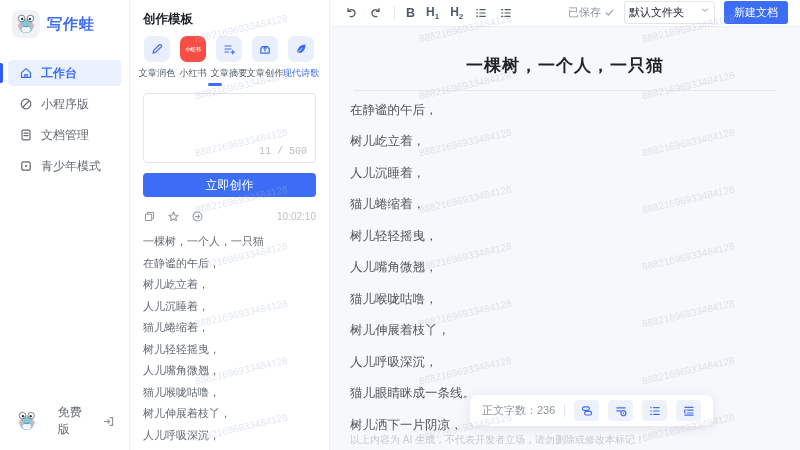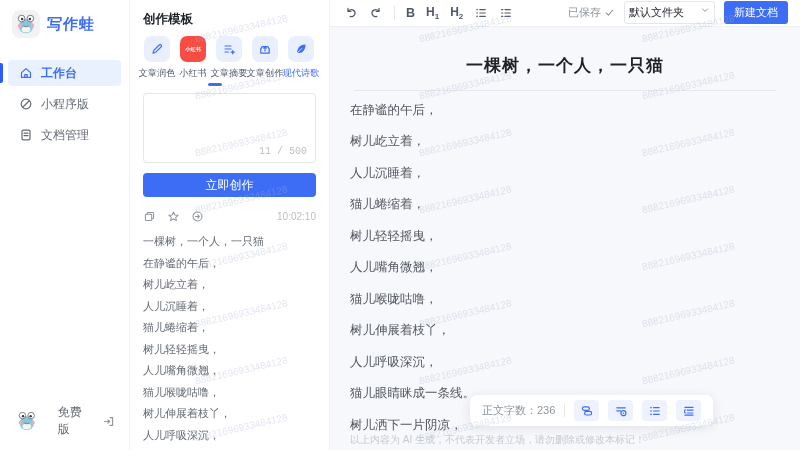--- a/index.html
+++ b/index.html
@@ -135,20 +135,27 @@
         </svg>
         <span>小程序版</span>
       </div>
       <div class="nav-item">
         <svg width="14" height="14" viewBox="0 0 14 14" fill="none" stroke="currentColor" stroke-width="1.2" stroke-linecap="round" stroke-linejoin="round">
           <rect x="3" y="2.2" width="8" height="9.6" rx="1.4"></rect>
             <path d="M5 5.2h4 M5 7.6h4"></path>
         </svg>
         <span>文档管理</span>
       </div>
+      <div class="nav-item">
+        <svg width="14" height="14" viewBox="0 0 14 14" fill="none" stroke="currentColor" stroke-width="1.2" stroke-linecap="round" stroke-linejoin="round">
+          <rect x="2.8" y="2.8" width="8.4" height="8.4" rx="2"></rect>
+            <circle cx="7" cy="7" r="1.1" fill="currentColor" stroke="none"></circle>
+        </svg>
+        <span>青少年模式</span>
+      </div>
     </div>
 
     <div class="user-row">
       <svg width="32" height="32" viewBox="0 0 40 40">
         <circle cx="20" cy="24" r="13" fill="#8CC5D8"></circle>
         <ellipse cx="20" cy="30" rx="8" ry="5.5" fill="#F2F7F5"></ellipse>
         <circle cx="12" cy="10" r="6" fill="#fff" stroke="#3a4450" stroke-width="1.2"></circle>
         <circle cx="28" cy="10" r="6" fill="#fff" stroke="#3a4450" stroke-width="1.2"></circle>
         <circle cx="13" cy="11" r="2.2" fill="#333"></circle>
         <circle cx="27" cy="11" r="2.2" fill="#333"></circle>

